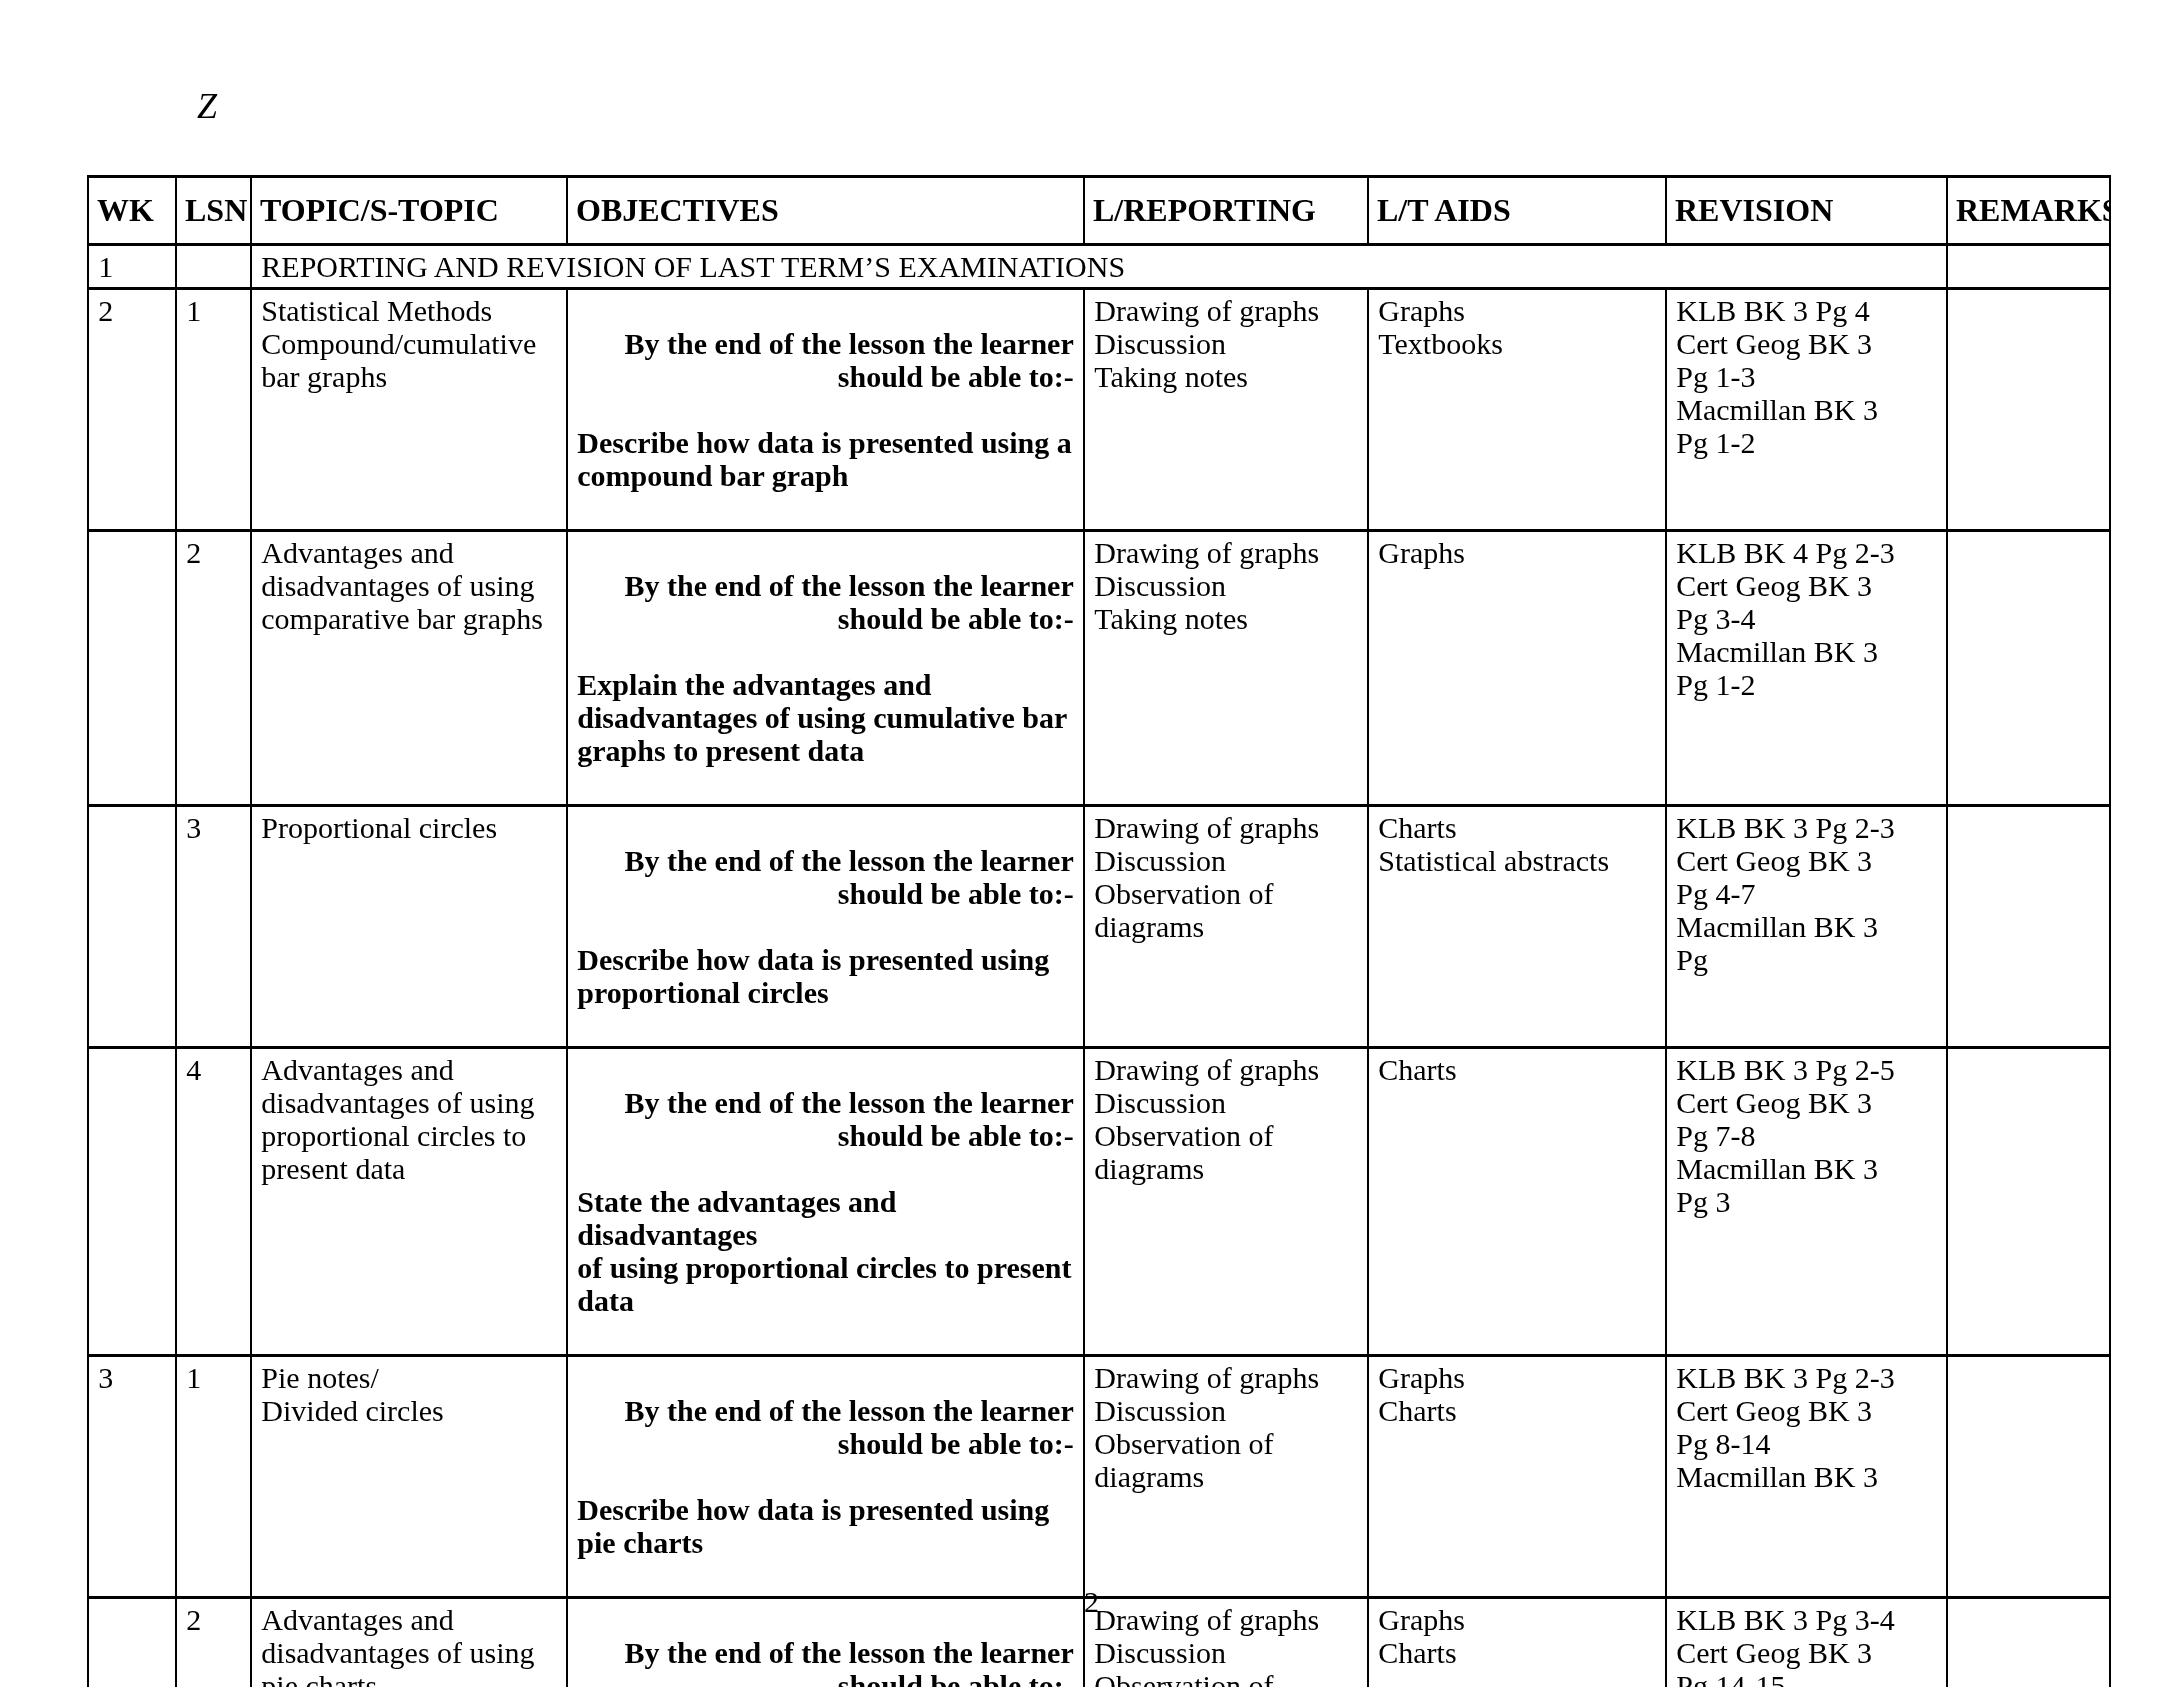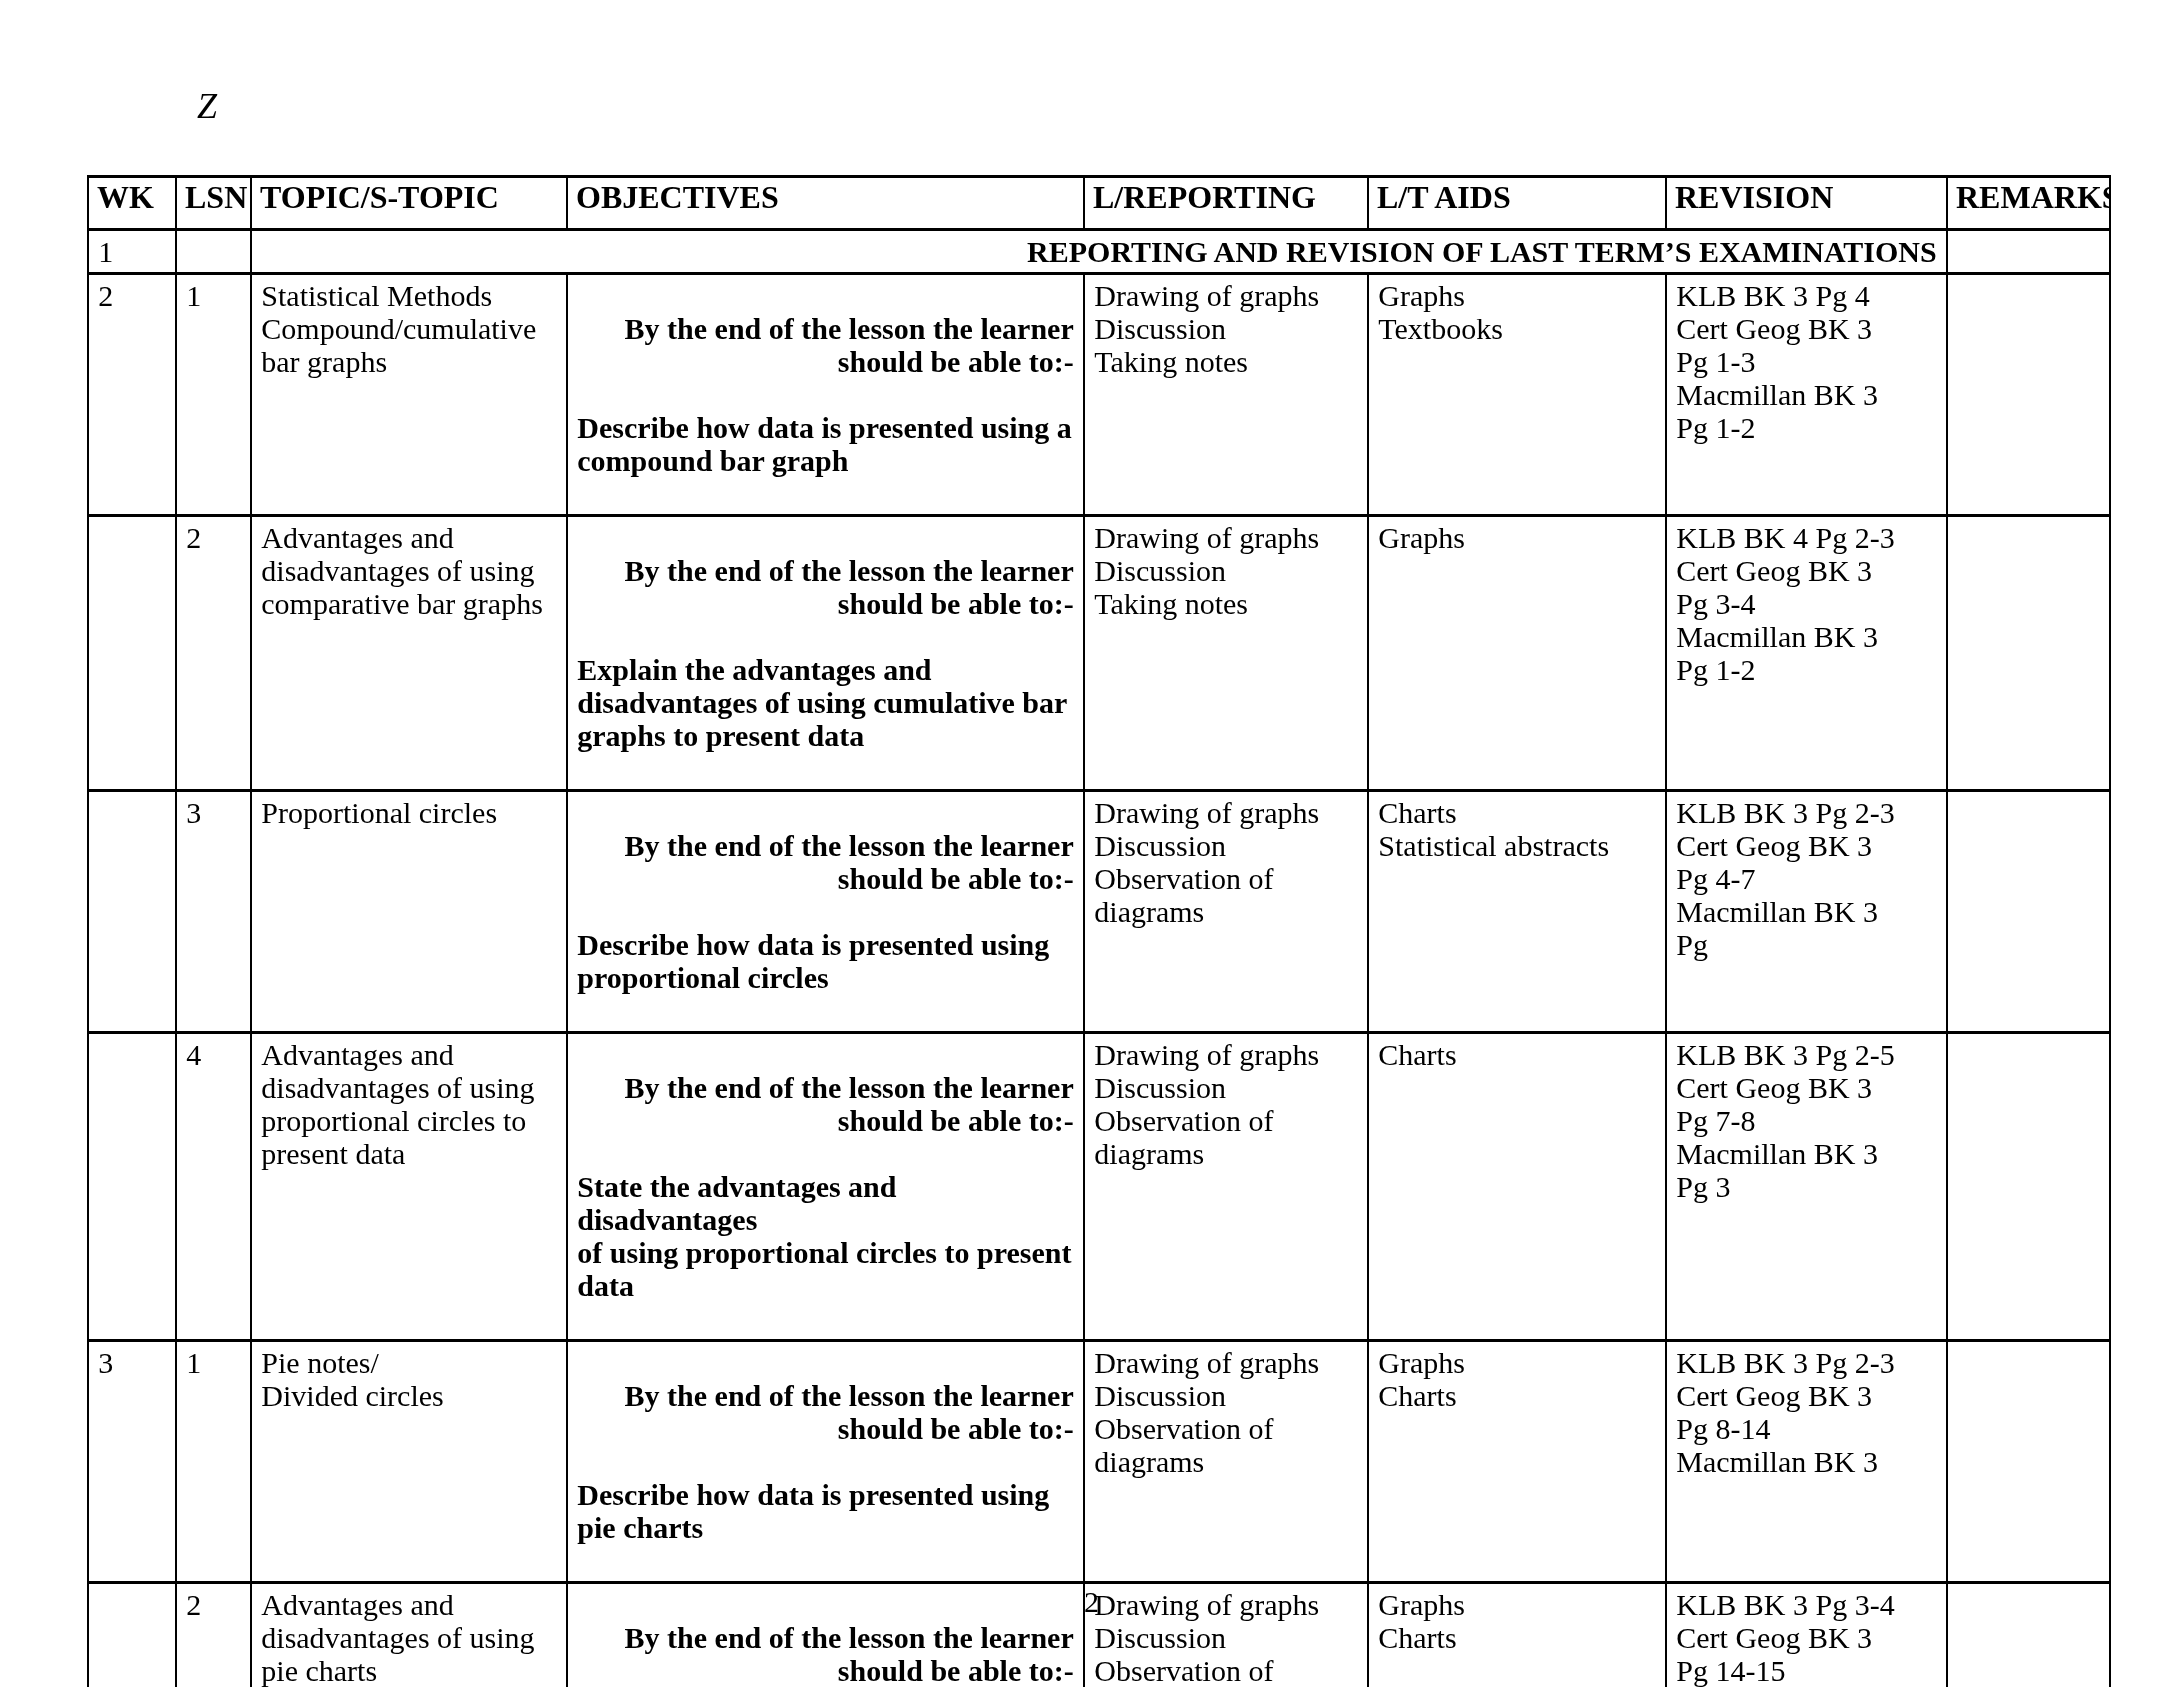--- a/index.html
+++ b/index.html
@@ -42,28 +42,28 @@
     font-size: 30px;
     line-height: 1.1;
     white-space: pre-line;
     overflow: hidden;
   }
   table.scheme th {
     font-size: 32px;
     font-weight: bold;
     text-align: left;
     white-space: nowrap;
-    padding: 2px 8px;
+    padding: 15px 8px;
   }
   tr.row-header { height: 53px; }
   tr.row-merged { height: 42px; }
   tr.row-lesson { height: 175px; }
   td.merged-title {
-    text-align: right;
-    font-weight: bold;
+    text-align: left;
+    font-weight: normal;
     font-size: 31px;
     white-space: nowrap;
   }
   .obj-intro { font-weight: bold; white-space: pre-line; text-align: right; }
   .obj-body  { white-space: pre-line; font-weight: bold; }
   td.pad-two { padding-top: 71px; }
   .page-number {
     position: absolute;
     left: 0;
     right: 0;

